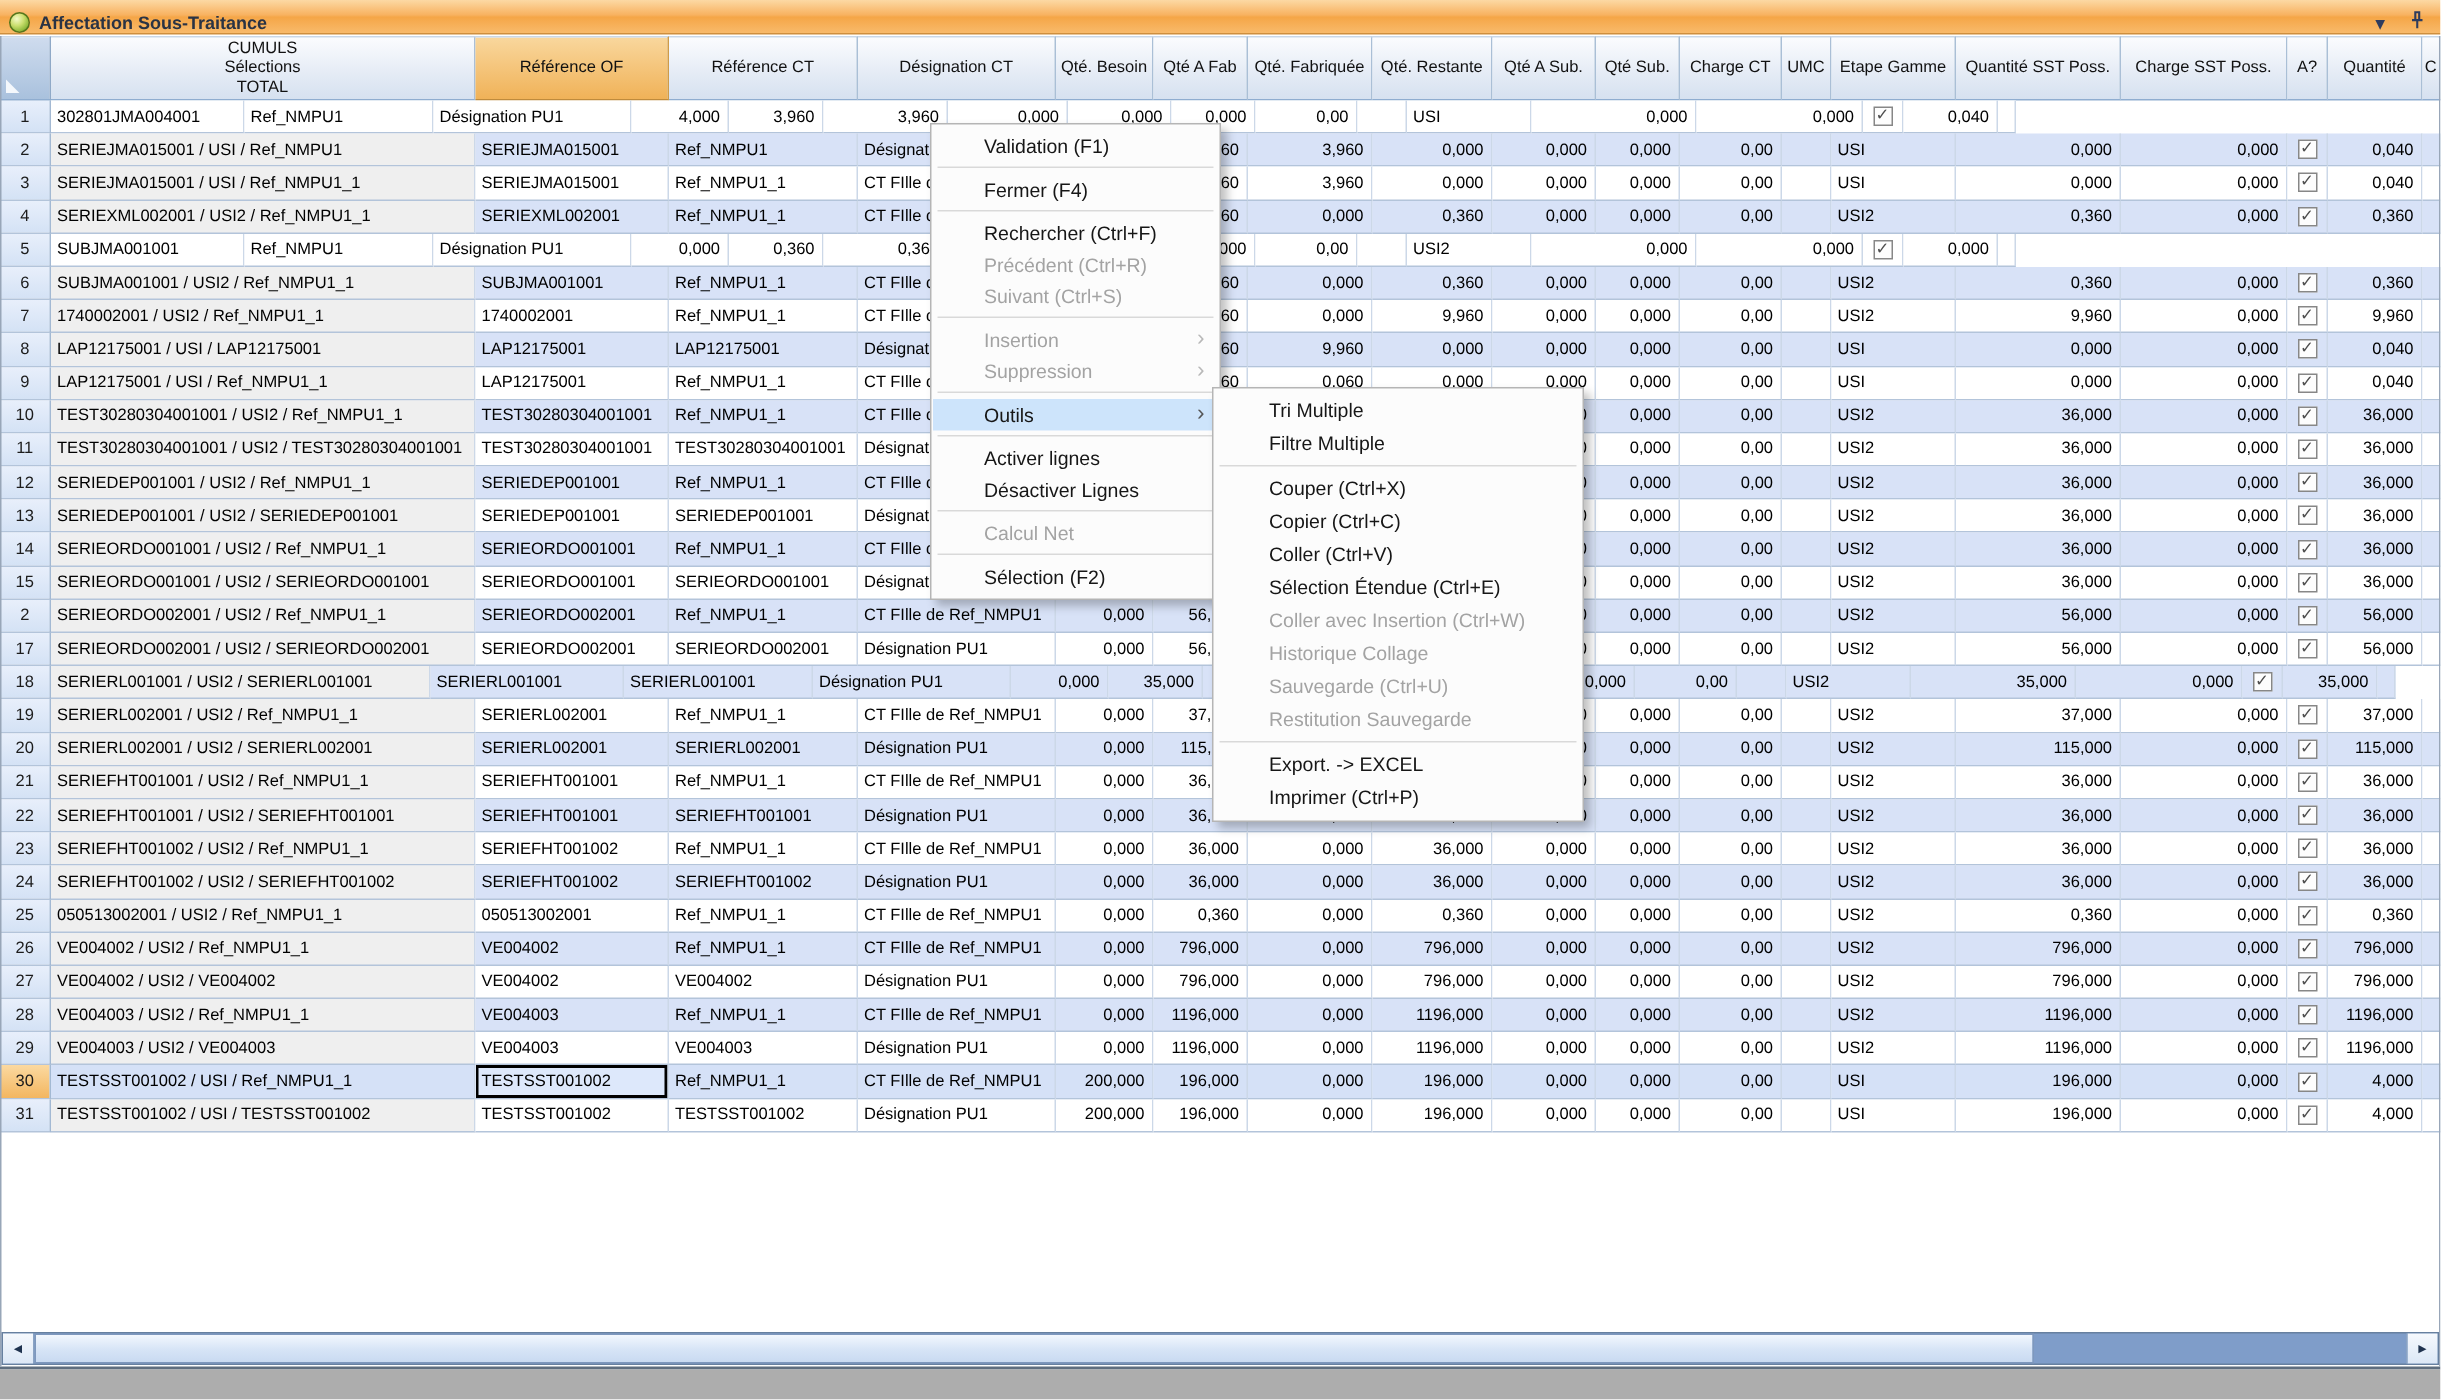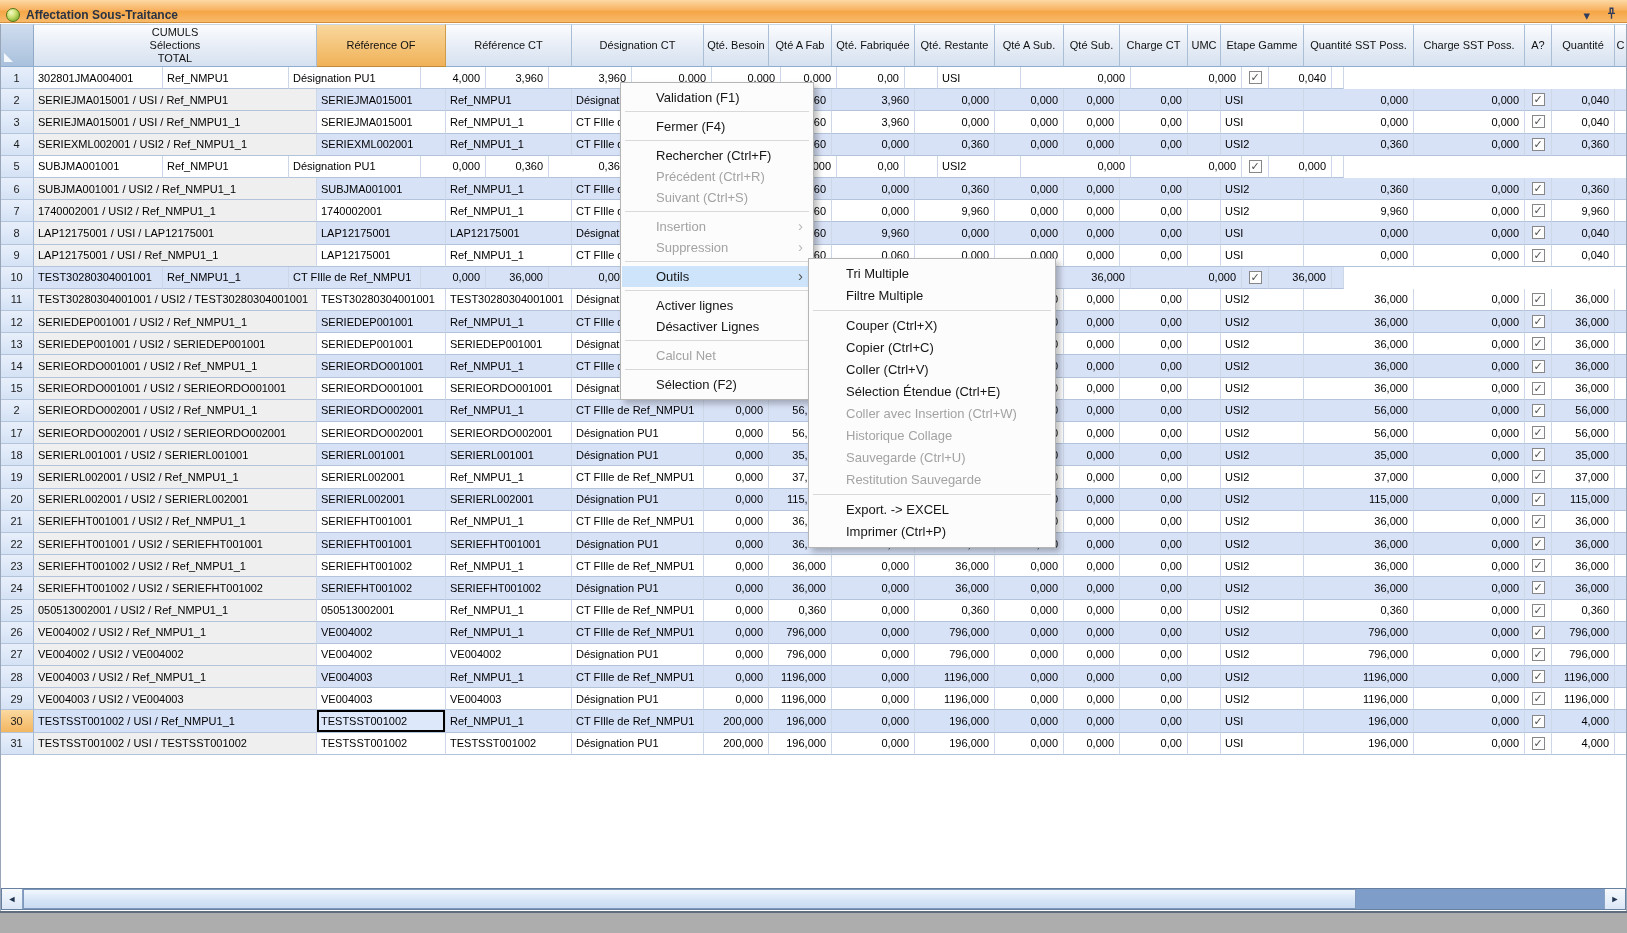--- a/index.html
+++ b/index.html
@@ -319,20 +319,21 @@
         <div class="cell bg-white a-r" style="width: 110px;">0,000</div>
         <div class="cell bg-white a-r" style="width: 111px;">0,000</div>
         <div class="cell bg-white a-c" style="width: 27px;">
           <span class="cb">✓</span>
         </div>
         <div class="cell bg-white a-r" style="width: 63px;">0,040</div>
         <div class="cell bg-white" style="width: 12px;"></div>
       </div>
       <div class="grow">
         <div class="rnum">10</div>
+        <div class="cell bg-gray" style="width: 283px;">TEST30280304001001 / USI2 / Ref_NMPU1_1</div>
         <div class="cell bg-blue" style="width: 129px;">TEST30280304001001</div>
         <div class="cell bg-blue" style="width: 126px;">Ref_NMPU1_1</div>
         <div class="cell bg-blue" style="width: 132px;">CT FIlle de Ref_NMPU1</div>
         <div class="cell bg-blue a-r" style="width: 65px;">0,000</div>
         <div class="cell bg-blue a-r" style="width: 63px;">36,000</div>
         <div class="cell bg-blue a-r" style="width: 83px;">0,000</div>
         <div class="cell bg-blue a-r" style="width: 80px;">36,000</div>
         <div class="cell bg-blue a-r" style="width: 69px;">0,000</div>
         <div class="cell bg-blue a-r" style="width: 56px;">0,000</div>
         <div class="cell bg-blue a-r" style="width: 68px;">0,00</div>
@@ -502,21 +503,21 @@
         <div class="cell bg-white a-r" style="width: 110px;">56,000</div>
         <div class="cell bg-white a-r" style="width: 111px;">0,000</div>
         <div class="cell bg-white a-c" style="width: 27px;">
           <span class="cb">✓</span>
         </div>
         <div class="cell bg-white a-r" style="width: 63px;">56,000</div>
         <div class="cell bg-white" style="width: 12px;"></div>
       </div>
       <div class="grow">
         <div class="rnum">18</div>
-        <div class="cell bg-gray" style="width: 283px;">SERIERL001001 / USI2 / SERIERL001001</div>
+        <div class="cell bg-gray" style="width: 253px;">SERIERL001001 / USI2 / SERIERL001001</div>
         <div class="cell bg-blue" style="width: 129px;">SERIERL001001</div>
         <div class="cell bg-blue" style="width: 126px;">SERIERL001001</div>
         <div class="cell bg-blue" style="width: 132px;">Désignation PU1</div>
         <div class="cell bg-blue a-r" style="width: 65px;">0,000</div>
         <div class="cell bg-blue a-r" style="width: 63px;">35,000</div>
         <div class="cell bg-blue a-r" style="width: 83px;">0,000</div>
         <div class="cell bg-blue a-r" style="width: 80px;">35,000</div>
         <div class="cell bg-blue a-r" style="width: 69px;">0,000</div>
         <div class="cell bg-blue a-r" style="width: 56px;">0,000</div>
         <div class="cell bg-blue a-r" style="width: 68px;">0,00</div>

